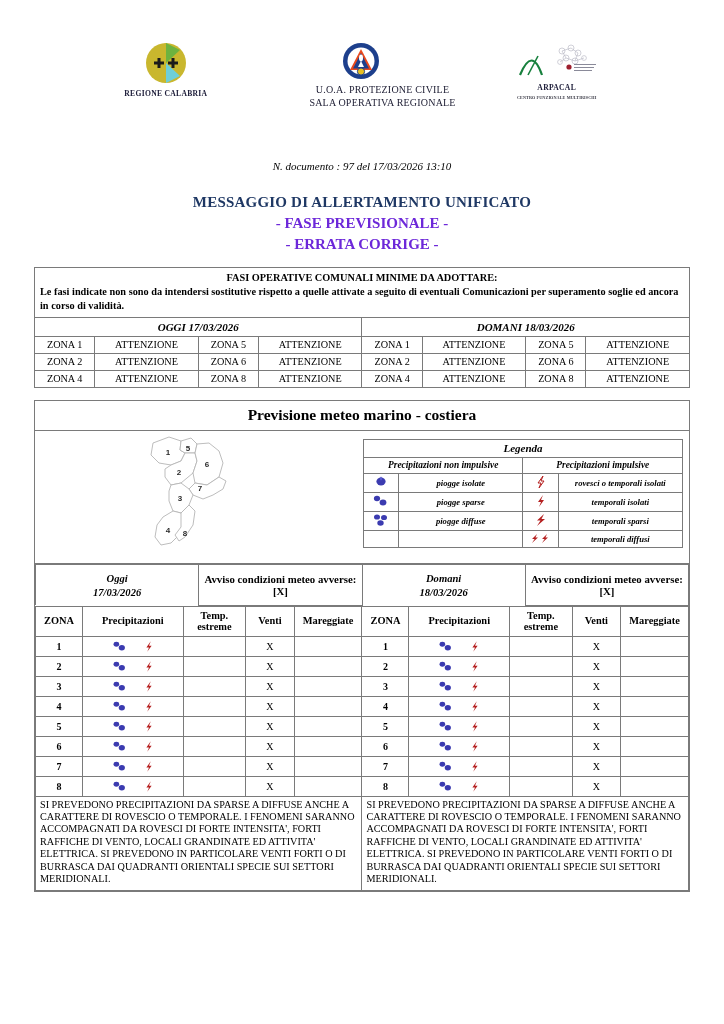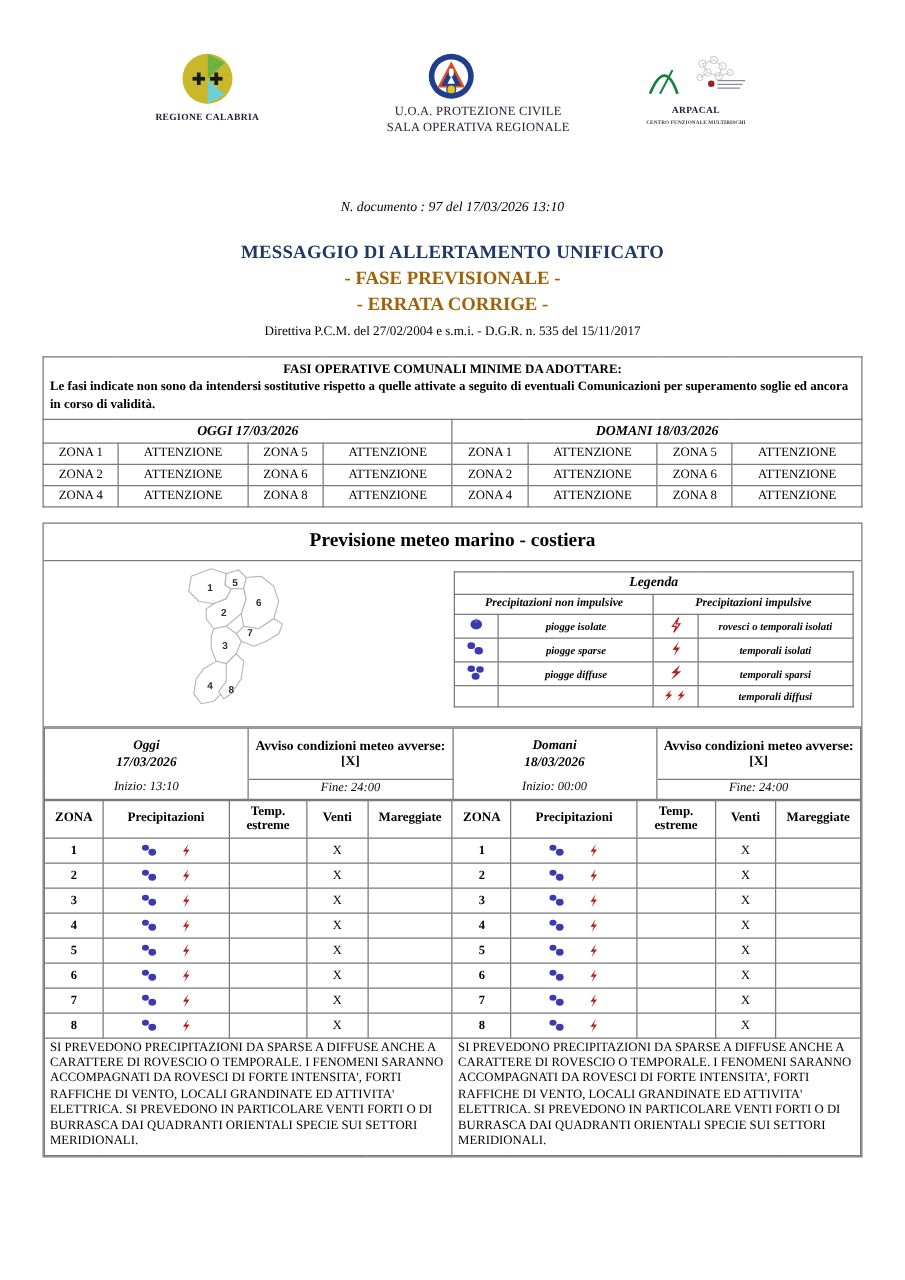--- a/index.html
+++ b/index.html
@@ -75,21 +75,21 @@
     font-weight: bold;
     font-size: 15px;
     color: #1f3864;
     margin-top: 22px;
     letter-spacing: .2px;
   }
   .title-sub {
     text-align: center;
     font-weight: bold;
     font-size: 15px;
-    color: #a16207;
+    color: #6d28d9;
     margin-top: 4px;
   }
   .title-dir {
     text-align: center;
     font-size: 10.5px;
     margin-top: 7px;
   }
 
   
   table {
@@ -332,21 +332,20 @@
       <div class="logo-caption small">CENTRO FUNZIONALE MULTIRISCHI</div>
     </div>
 
   </div>
 
   <div class="doc-number">N. documento : 97 del 17/03/2026 13:10</div>
 
   <div class="title-main">MESSAGGIO DI ALLERTAMENTO UNIFICATO</div>
   <div class="title-sub">- FASE PREVISIONALE -</div>
   <div class="title-sub">- ERRATA CORRIGE -</div>
-  <div class="title-dir">Direttiva P.C.M. del 27/02/2004 e s.m.i. - D.G.R. n. 535 del 15/11/2017</div>
 
   <div class="fasi-wrap">
     <table>
       <colgroup>
         <col style="width:9.2%">
           <col style="width:15.8%">
           <col style="width:9.2%">
           <col style="width:15.8%">
         <col style="width:9.2%">
           <col style="width:15.8%">
@@ -524,26 +523,20 @@
             <span>Oggi</span><br>
             <span>17/03/2026</span>
           </td>
           <td class="avviso-cell" rowspan="1">Avviso condizioni meteo avverse: [X]</td>
           <td class="day-name-cell">
             <span>Domani</span><br>
             <span>18/03/2026</span>
           </td>
           <td class="avviso-cell">Avviso condizioni meteo avverse: [X]</td>
         </tr>
-        <tr>
-          <td class="inizio-cell">Inizio: 13:10</td>
-          <td class="fine-cell">Fine: 24:00</td>
-          <td class="inizio-cell">Inizio: 00:00</td>
-          <td class="fine-cell">Fine: 24:00</td>
-        </tr>
       </tbody>
     </table>
 
     <table class="zone-table">
       <colgroup>
         <col style="width:7.2%">
           <col style="width:15.4%">
           <col style="width:9.6%">
           <col style="width:7.4%">
           <col style="width:10.4%">

